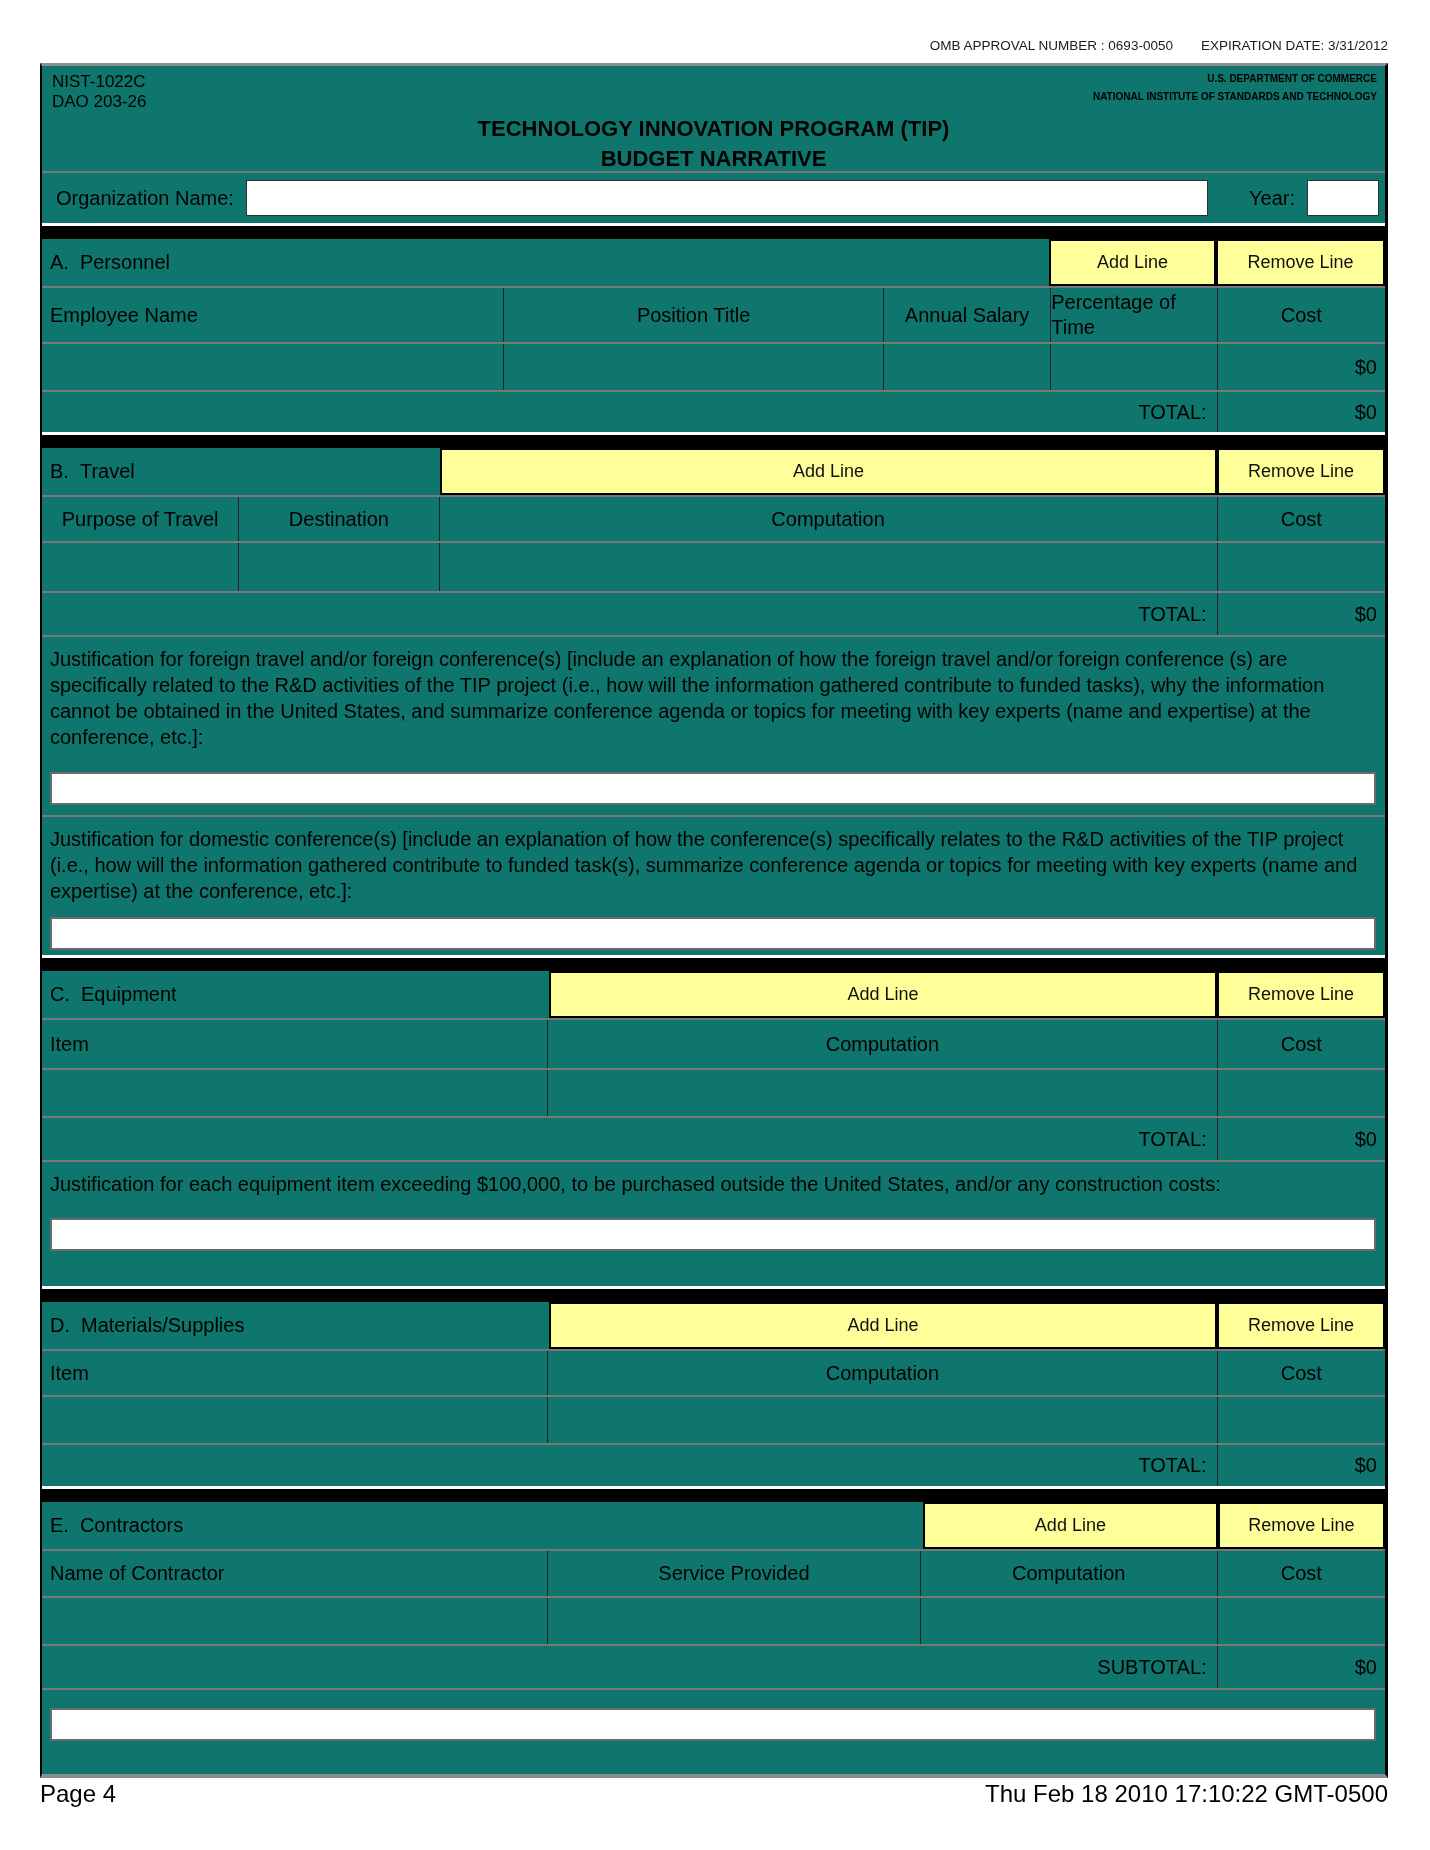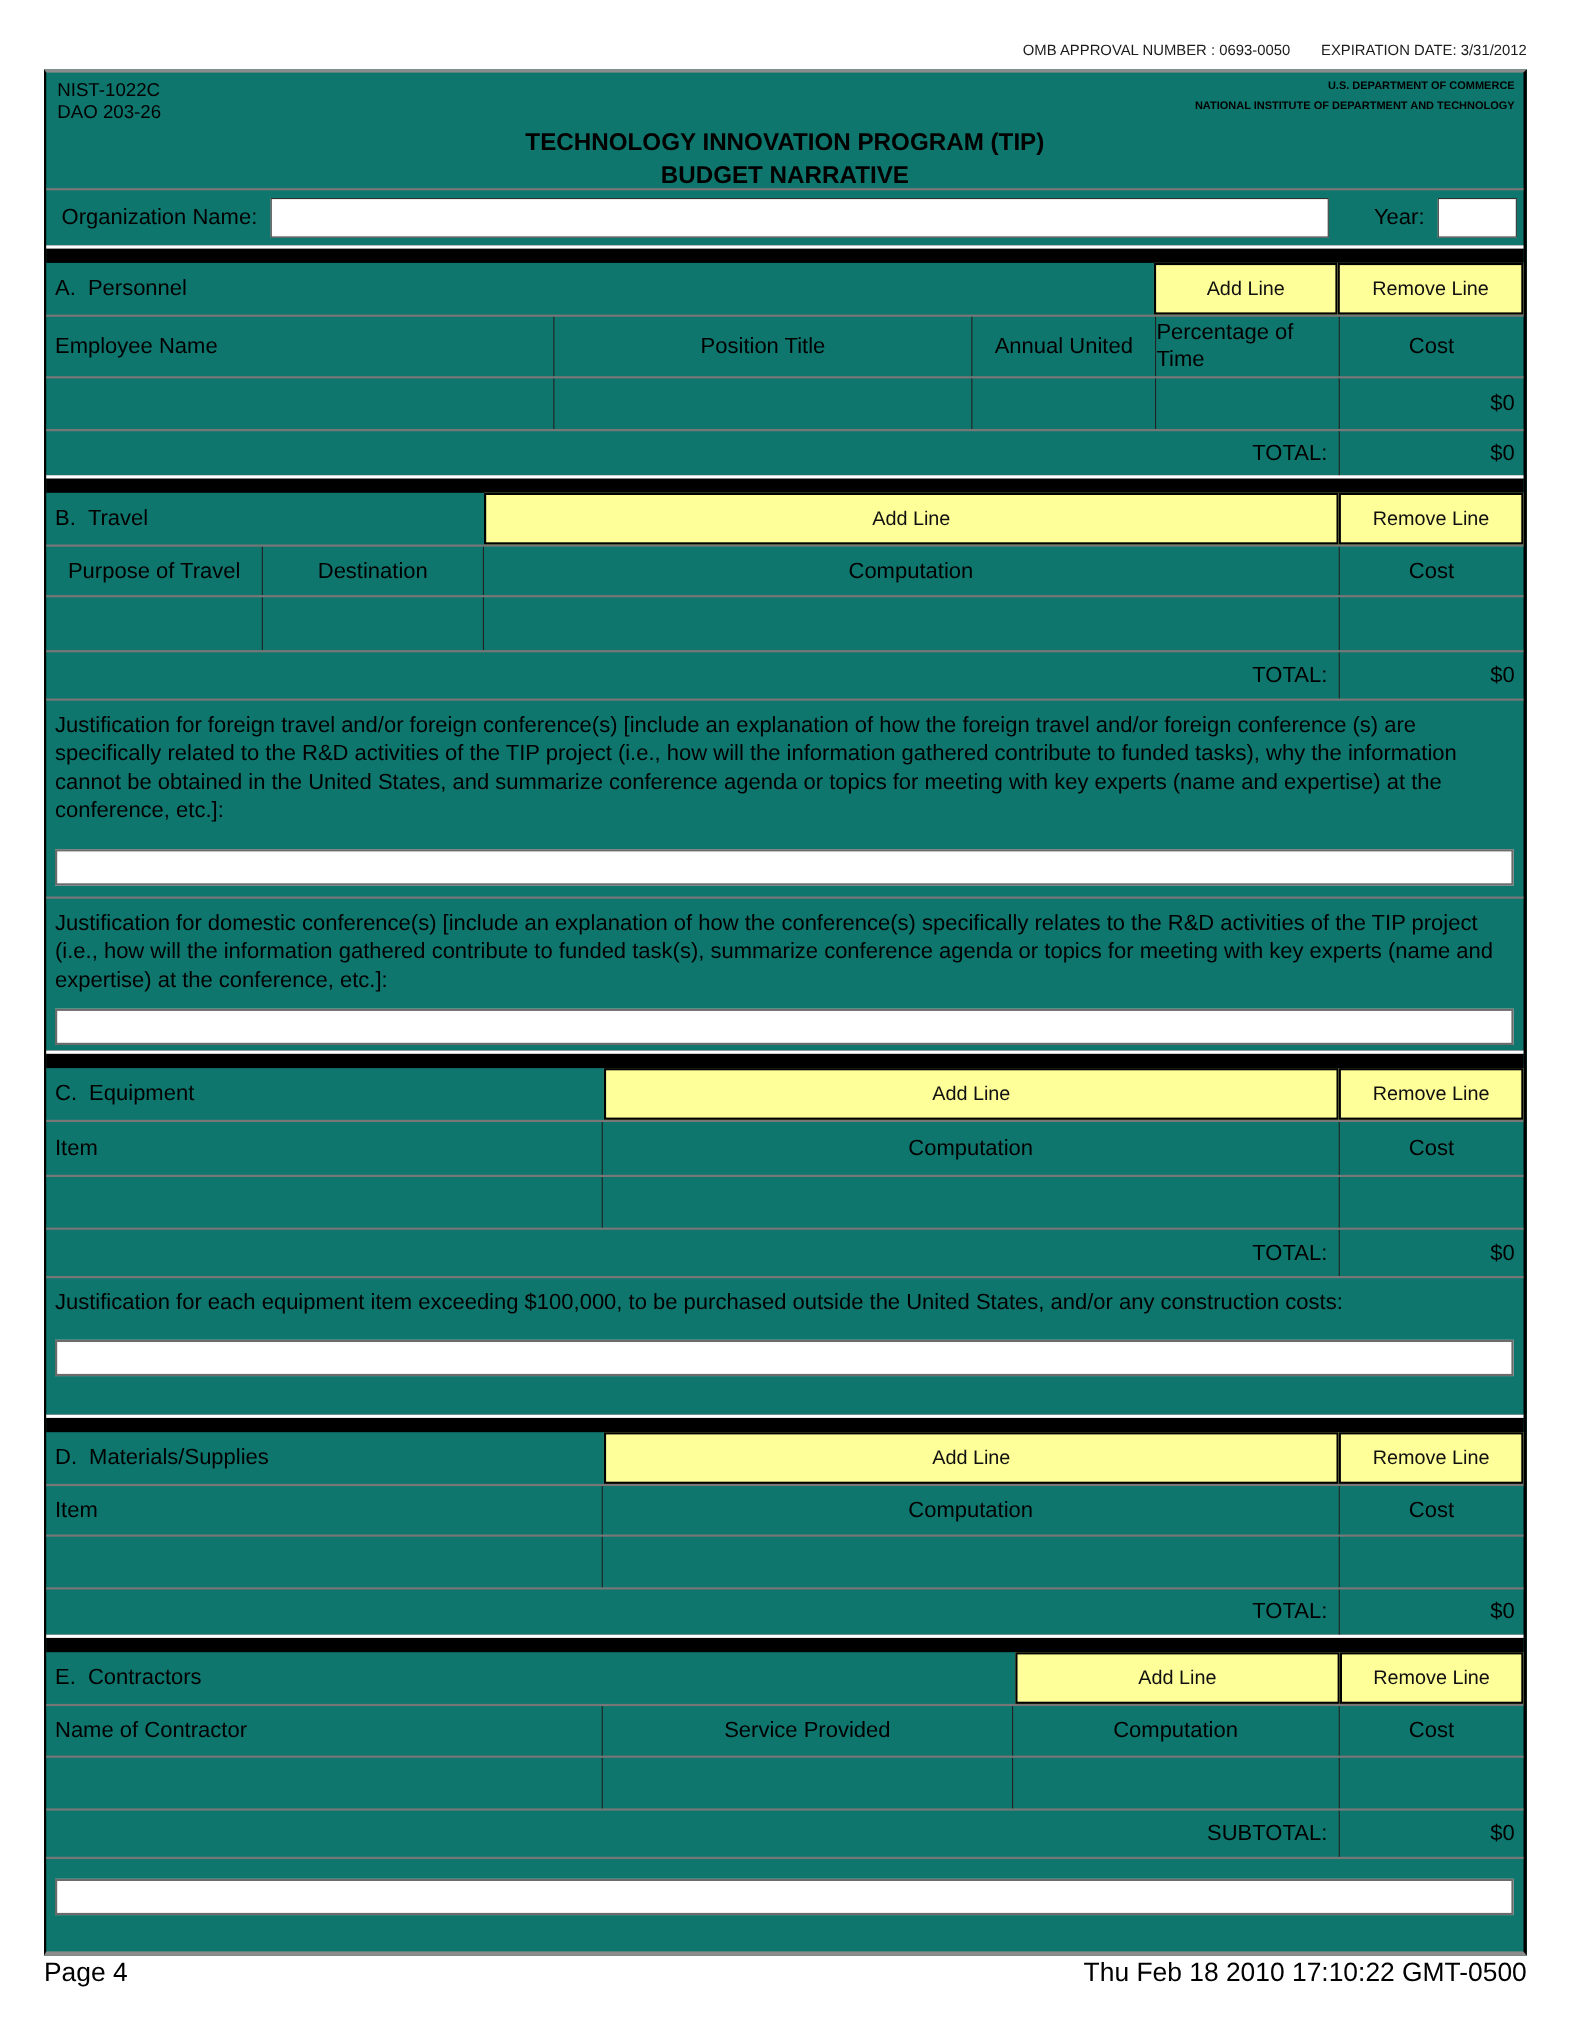--- a/index.html
+++ b/index.html
@@ -79,21 +79,21 @@
 
   <div class="form">
 
     <div class="fheader">
       <div class="fh-left">
         <div>NIST-1022C</div>
         <div>DAO 203-26</div>
       </div>
       <div class="fh-right">
         <div>U.S. DEPARTMENT OF COMMERCE</div>
-        <div>NATIONAL INSTITUTE OF DEPARTMENT AND TECHNOLOGY</div>
+        <div>NATIONAL INSTITUTE OF STANDARDS AND TECHNOLOGY</div>
       </div>
       <div class="fh-title">
         <div>TECHNOLOGY INNOVATION PROGRAM (TIP)</div>
         <div>BUDGET NARRATIVE</div>
       </div>
     </div>
 
     <div class="org-row">
       <div class="org-label">Organization Name:</div>
       <div class="tbox org-input"></div>
@@ -108,21 +108,21 @@
       <div class="sec-label">
         <span>A.</span>
         <span class="sec-name">Personnel</span>
       </div>
       <div class="btn" style="width:167px">Add Line</div>
       <div class="btn" style="width:169px">Remove Line</div>
     </div>
     <div class="row cols-a bt">
       <div class="c left" style="width:463px">Employee Name</div>
       <div class="c" style="width:381px">Position Title</div>
-      <div class="c" style="width:168px">Annual United</div>
+      <div class="c" style="width:168px">Annual Salary</div>
       <div class="c" style="width:167px;text-align:left;line-height:25px">Percentage of Time</div>
       <div class="c" style="width:169px">Cost</div>
     </div>
     <div class="row data bt">
       <div class="c" style="width:463px"></div>
       <div class="c" style="width:381px"></div>
       <div class="c" style="width:168px"></div>
       <div class="c" style="width:167px"></div>
       <div class="c right" style="width:169px">$0</div>
     </div>

